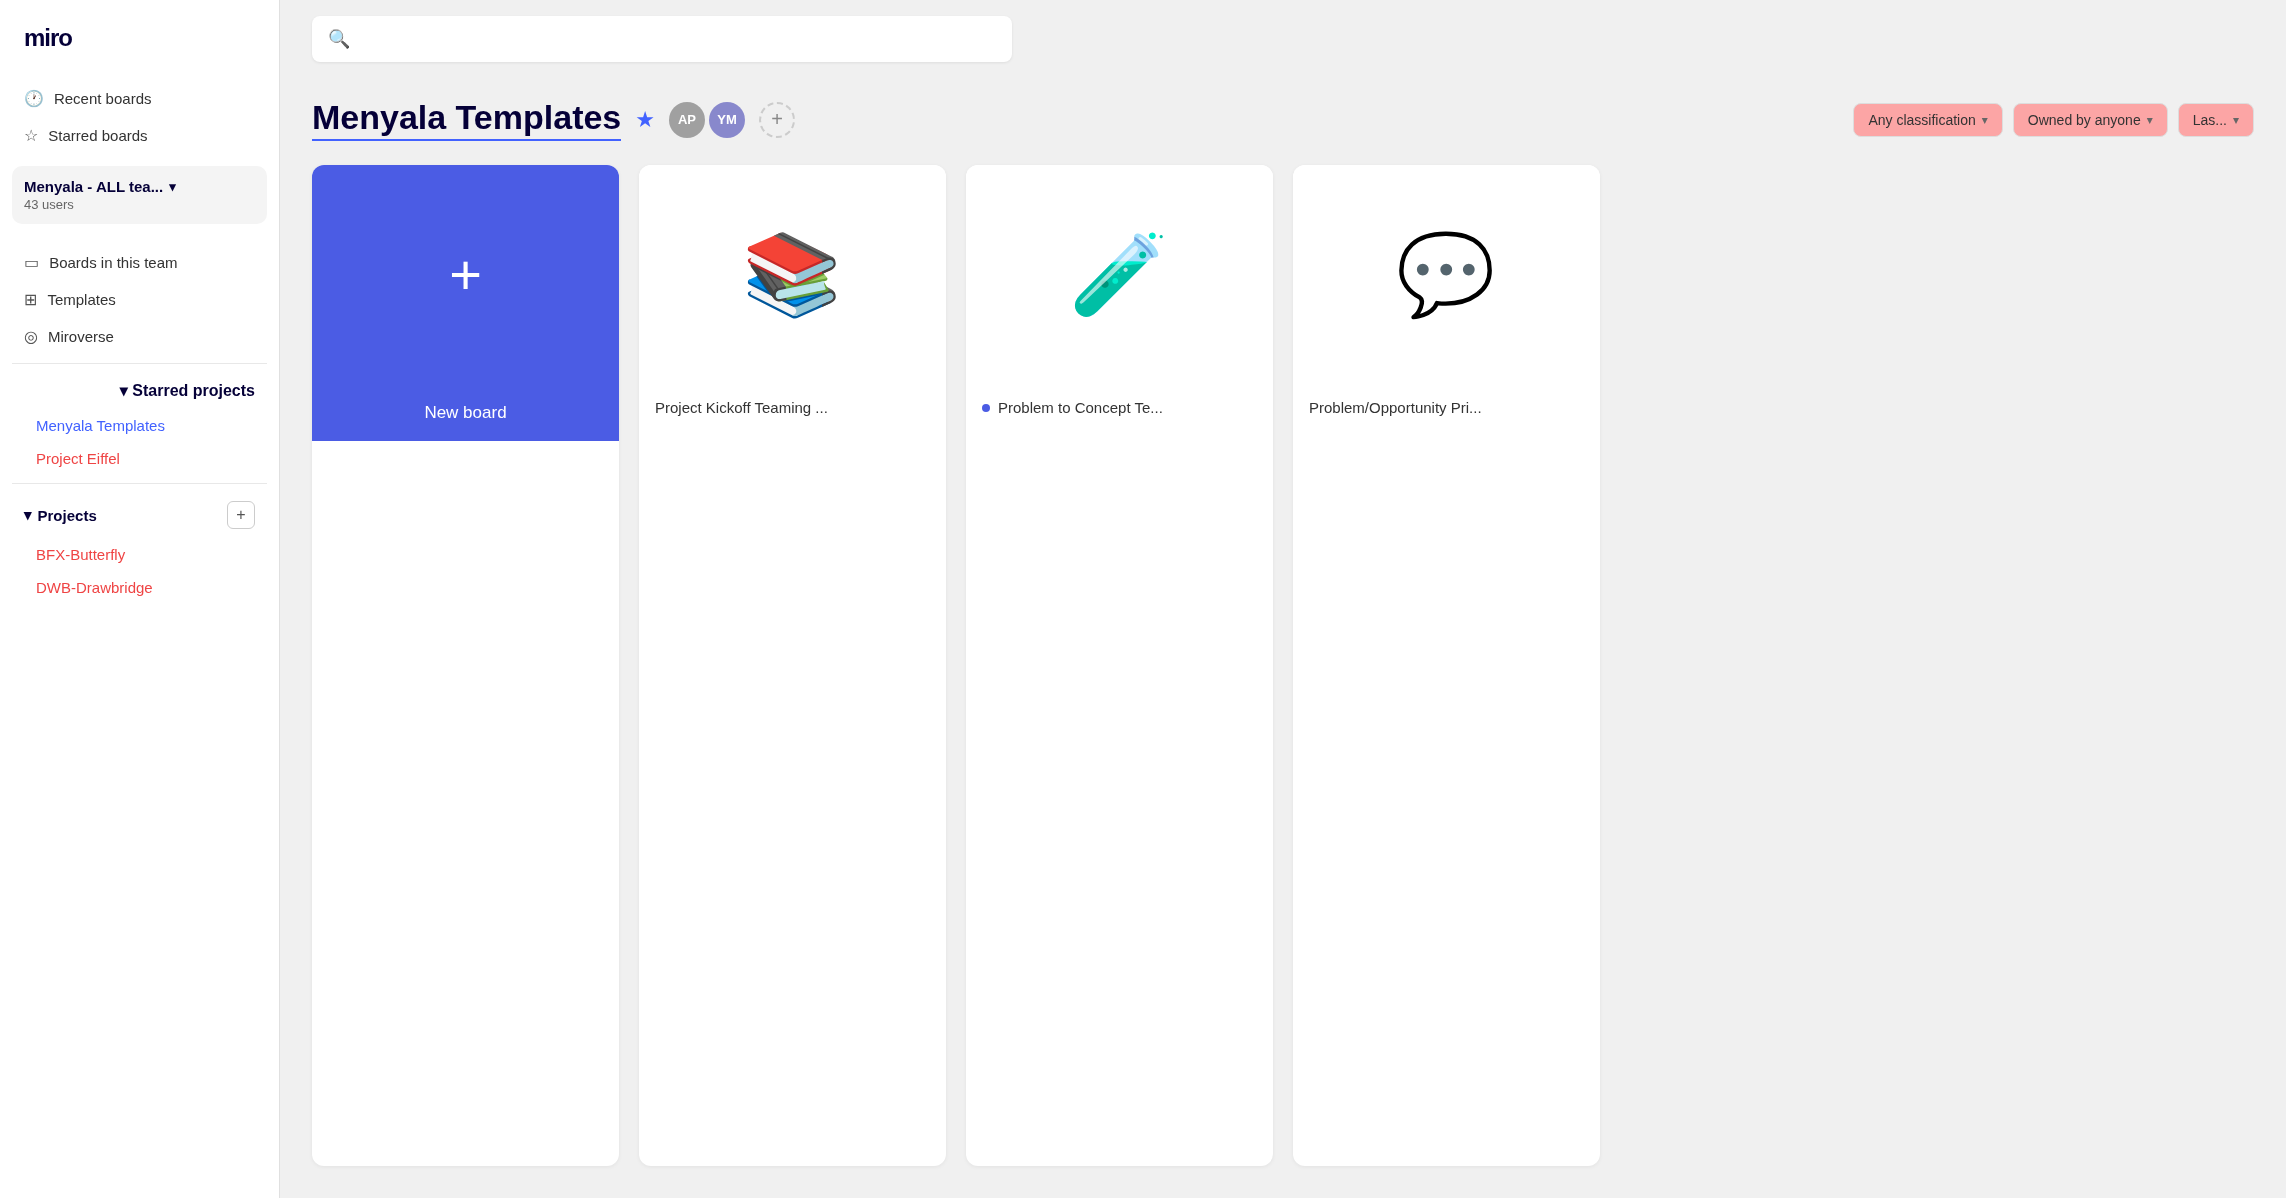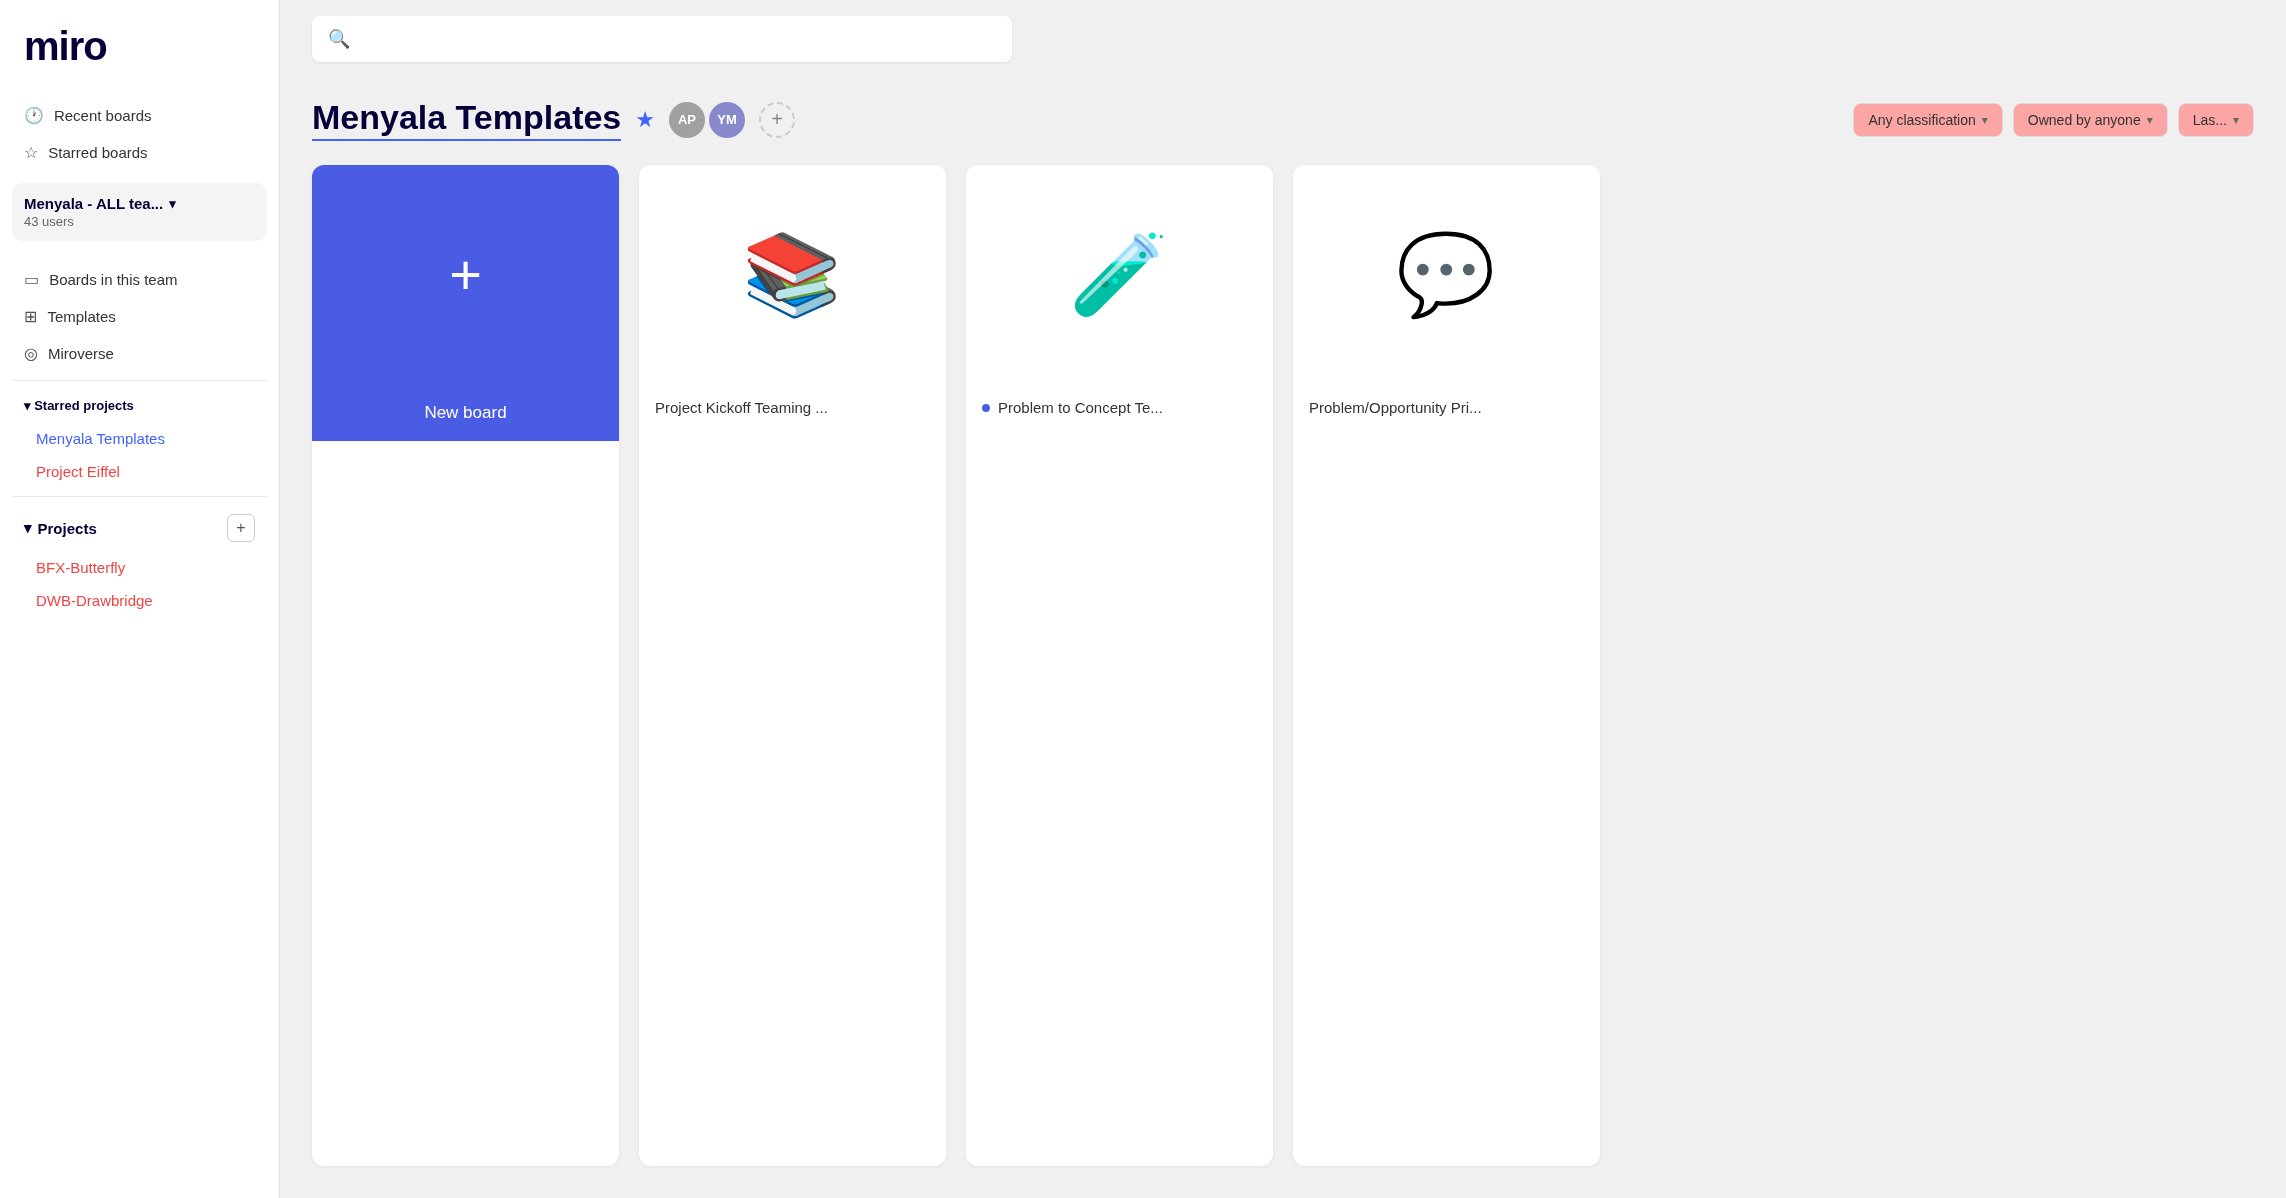--- a/index.html
+++ b/index.html
@@ -17,21 +17,21 @@
       min-width: 280px;
       background: #fff;
       display: flex;
       flex-direction: column;
       padding: 24px 0;
       border-right: 1px solid #e0e0e0;
       overflow-y: auto;
     }
     .logo {
       padding: 0 24px 28px 24px;
-      font-size: 40px;
+      font-size: 24px;
       font-weight: 900;
       letter-spacing: -1px;
       color: #050038;
     }
     .sidebar-nav {
       padding: 0 12px;
     }
     .sidebar-nav-item {
       display: flex;
       align-items: center;
@@ -74,23 +74,23 @@
       background: #e8e8e8;
       margin: 8px 12px;
     }
 
     .sidebar-section {
       padding: 0 12px;
     }
     .sidebar-section-header {
       display: flex;
       align-items: center;
-      justify-content: flex-start;
+      justify-content: flex-end;
       padding: 9px 12px;
-      font-size: 13px;
+      font-size: 16px;
       font-weight: 700;
       color: #050038;
       cursor: pointer;
     }
     .sidebar-project-item {
       padding: 8px 12px 8px 24px;
       font-size: 15px;
       color: #ef4444;
       cursor: pointer;
       border-radius: 8px;

